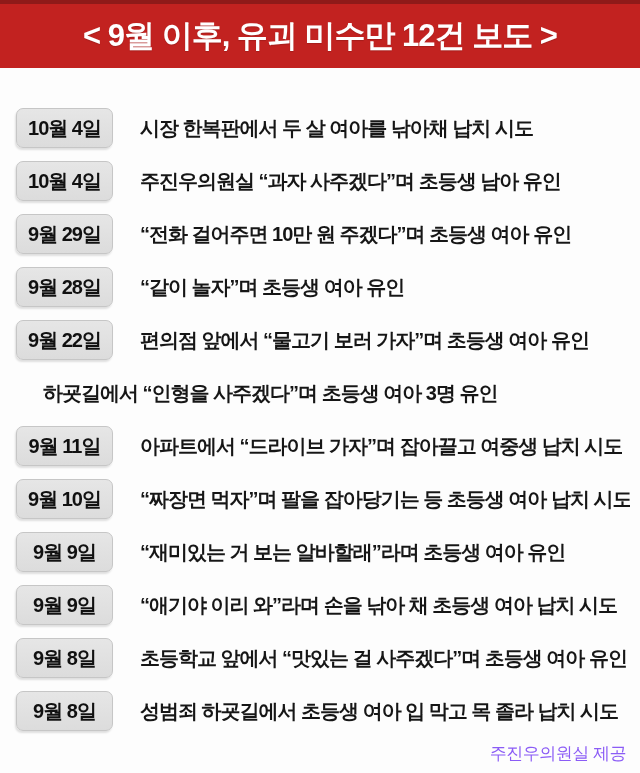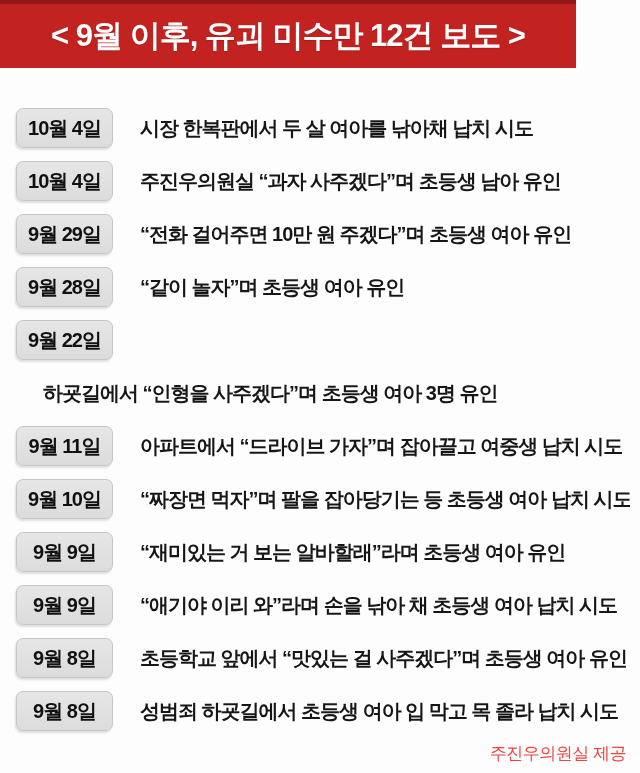--- a/index.html
+++ b/index.html
@@ -12,21 +12,21 @@
     position: relative;
     width: 640px;
     height: 773px;
     margin: 0 auto;
     background: #fdfdfd;
     overflow: hidden;
   }
   
   .banner {
     box-sizing: border-box;
-    width: 576px;
+    width: 640px;
     height: 68px;
     background: #c22220;
     border-top: 4px solid #8f1a19;
     display: flex;
     align-items: center;
     justify-content: center;
   }
   .banner .title {
     color: #ffffff;
     font-size: 31px;
@@ -71,21 +71,21 @@
     letter-spacing: -1px;
     white-space: nowrap;
     overflow: hidden;
   }
   
   .footer {
     position: absolute;
     right: 14px;
     top: 742px;
     font-size: 17px;
-    color: #ef4444;
+    color: #8b5cf6;
     letter-spacing: -0.5px;
   }
 </style>
 </head>
 <body>
 
 <div class="page">
 
   <div class="banner">
     <div class="title">&lt; 9월 이후, 유괴 미수만 12건 보도 &gt;</div>
@@ -107,20 +107,21 @@
     <div class="incident-desc">“전화 걸어주면 10만 원 주겠다”며 초등생 여아 유인</div>
   </div>
 
   <div class="incident-row">
     <div class="date-badge">9월 28일</div>
     <div class="incident-desc">“같이 놀자”며 초등생 여아 유인</div>
   </div>
 
   <div class="incident-row">
     <div class="date-badge">9월 22일</div>
+    <div class="incident-desc">편의점 앞에서 “물고기 보러 가자”며 초등생 여아 유인</div>
   </div>
 
   <div class="incident-row">
     <div class="incident-desc">하굣길에서 “인형을 사주겠다”며 초등생 여아 3명 유인</div>
   </div>
 
   <div class="incident-row">
     <div class="date-badge">9월 11일</div>
     <div class="incident-desc">아파트에서 “드라이브 가자”며 잡아끌고 여중생 납치 시도</div>
   </div>

